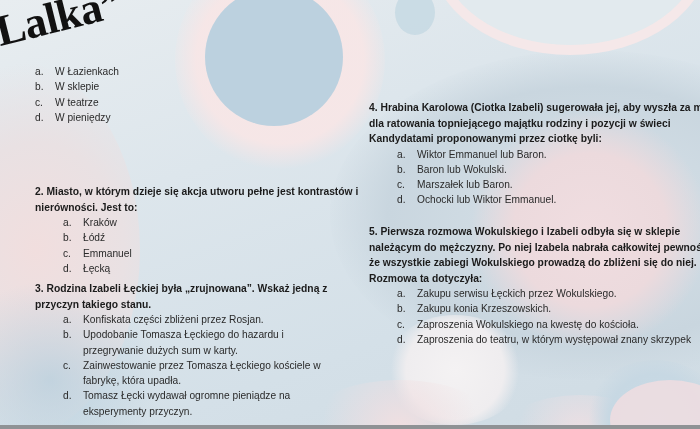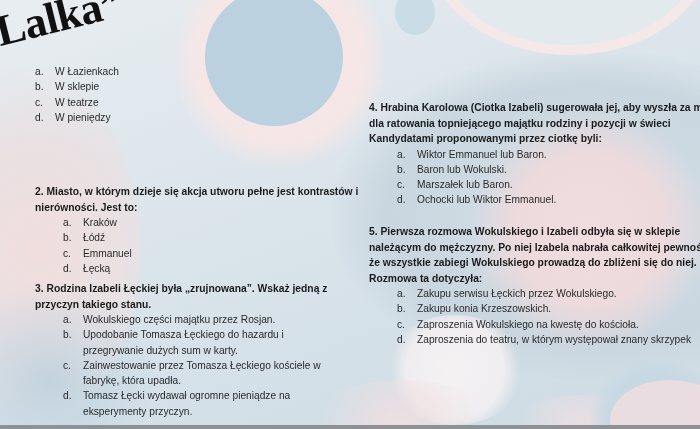--- a/index.html
+++ b/index.html
@@ -117,21 +117,21 @@
           <span class="t">Łęcką</span>
         </li>
     </ul>
   </div>
 
   <div class="q" style="left:35px; top:281px; width:320px;">
     <div class="q-text">3. Rodzina Izabeli Łęckiej była „zrujnowana”. Wskaż jedną z przyczyn takiego stanu.</div>
     <ul class="opts" style="margin-left:28px; width:270px;">
       <li>
           <span class="l">a.</span>
-          <span class="t">Wokulskiego części majątku przez Rosjan.</span>
+          <span class="t">Konfiskata części zbliżeni przez Rosjan.</span>
         </li>
       <li>
           <span class="l">b.</span>
           <span class="t">Upodobanie Tomasza Łęckiego do hazardu i przegrywanie dużych sum w karty.</span>
         </li>
       <li>
           <span class="l">c.</span>
           <span class="t">Zainwestowanie przez Tomasza Łęckiego kościele w fabrykę, która upadła.</span>
         </li>
       <li>

